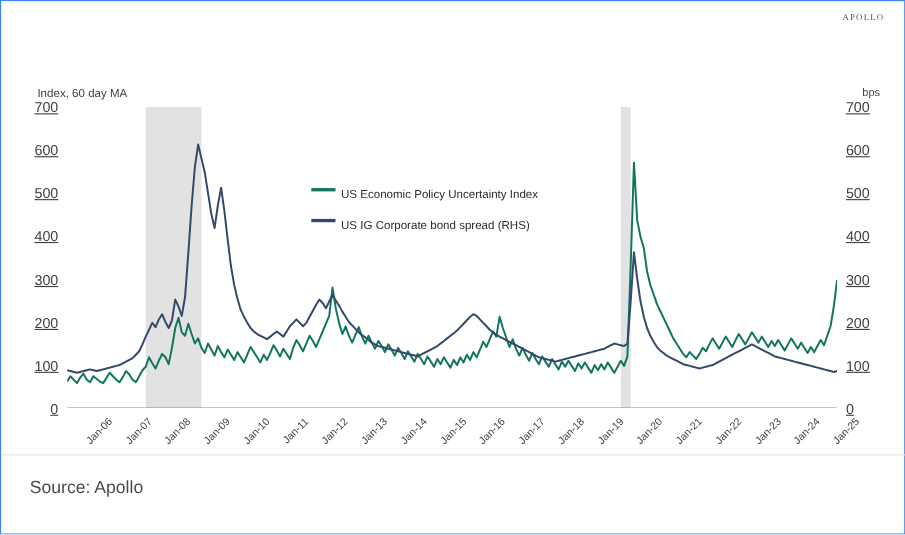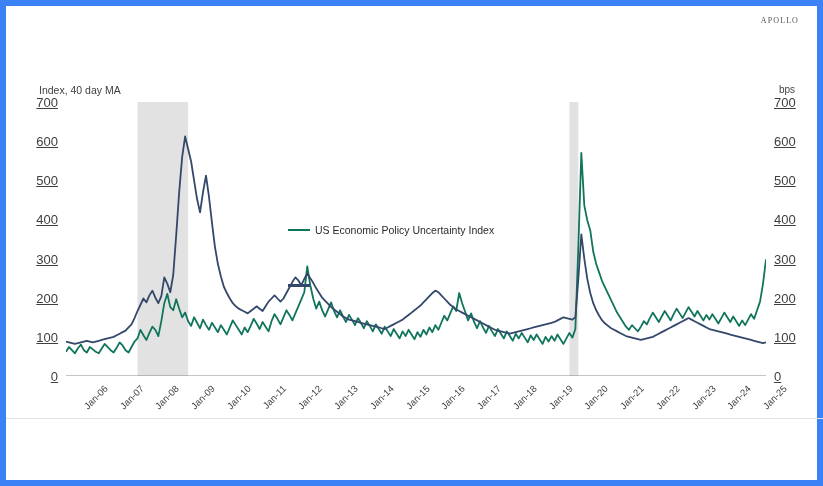--- a/index.html
+++ b/index.html
@@ -3,21 +3,21 @@
 <meta charset="utf-8">
 <style>
   html,body{margin:0;padding:0;}
   body{
     width:823px;height:486px;background:#ffffff;
     font-family:"Liberation Sans",sans-serif;
     color:#3b3b3b;overflow:hidden;position:relative;
   }
   .frame{
     position:absolute;left:0;top:0;width:823px;height:486px;
-    box-sizing:border-box;border:6px solid #3b82f6;background:#fff;
+    box-sizing:border-box;border:1px solid #3b82f6;background:#fff;
   }
   .logo{
     position:absolute;right:18px;top:10px;
     font-family:"Liberation Serif",serif;
     font-size:8px;letter-spacing:1.1px;color:#555;
   }
   .title{
     position:absolute;left:28px;top:25px;
     font-family:"Liberation Serif",serif;
     font-size:20.5px;color:#1a1a1a;white-space:nowrap;
@@ -39,21 +39,21 @@
   .ytick.right{text-align:left;width:34px;}
   .xtick{
     position:absolute;font-size:9.5px;color:#3f3f3f;
     transform:rotate(-45deg);transform-origin:right top;
     white-space:nowrap;
   }
   .legend{
     position:absolute;left:282px;top:170px;
   }
   .legend-row{
-    display:flex;align-items:center;margin-bottom:16px;margin-top:48px;
+    display:flex;margin-bottom:16px;
   }
   .legend-swatch{
     width:22px;height:2.6px;margin-right:5px;flex:none;
   }
   .legend-label{font-size:10.5px;color:#2b2b2b;white-space:nowrap;}
   .source{
     position:absolute;left:26px;top:434px;
     font-size:16px;color:#4a4a4a;
   }
   .divider{
@@ -61,21 +61,21 @@
   }
 </style>
 </head>
 <body>
 
 <div class="frame">
 
   <div class="logo">APOLLO</div>
 
 
-  <div class="axis-unit-left">Index, 40 day MA</div>
+  <div class="axis-unit-left">Index, 60 day MA</div>
   <div class="axis-unit-right">bps</div>
 
   <div id="ytick-left-host">
       <div class="ytick" style="left: 18px; top: 363px;">0</div>
       <div class="ytick" style="left: 18px; top: 323.857px;">100</div>
       <div class="ytick" style="left: 18px; top: 284.714px;">200</div>
       <div class="ytick" style="left: 18px; top: 245.571px;">300</div>
       <div class="ytick" style="left: 18px; top: 206.429px;">400</div>
       <div class="ytick" style="left: 18px; top: 167.286px;">500</div>
       <div class="ytick" style="left: 18px; top: 128.143px;">600</div>
@@ -144,18 +144,20 @@
       </svg>
   </div>
 
   <div class="legend">
     <div class="legend-row">
       <span class="legend-swatch" id="sw0" style="background: rgb(16, 117, 92);"></span>
       <span class="legend-label">US Economic Policy Uncertainty Index</span>
     </div>
     <div class="legend-row">
       <span class="legend-swatch" id="sw1" style="background: rgb(51, 72, 107);"></span>
+      <span class="legend-label">US IG Corporate bond spread (RHS)</span>
     </div>
   </div>
 
   <div class="divider"></div>
+  <div class="source">Source: Apollo</div>
 
 </div>
 
 </body></html>

